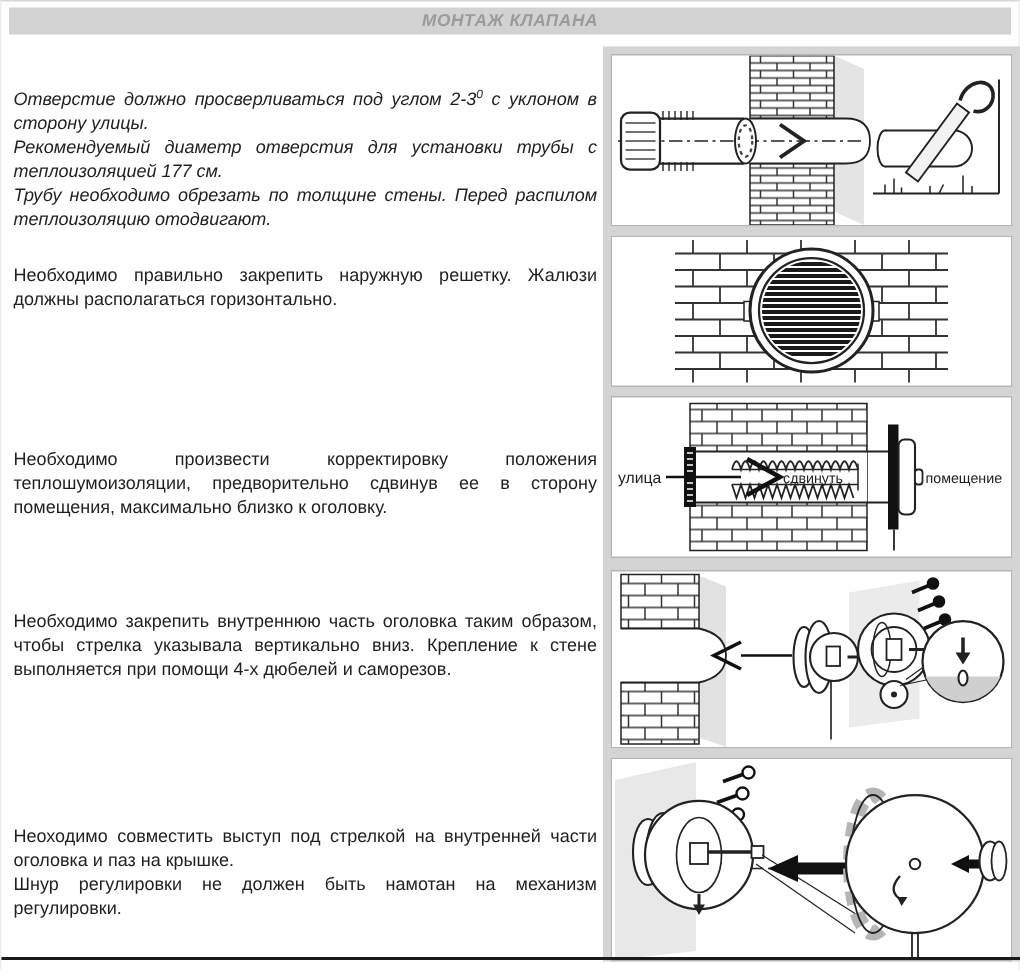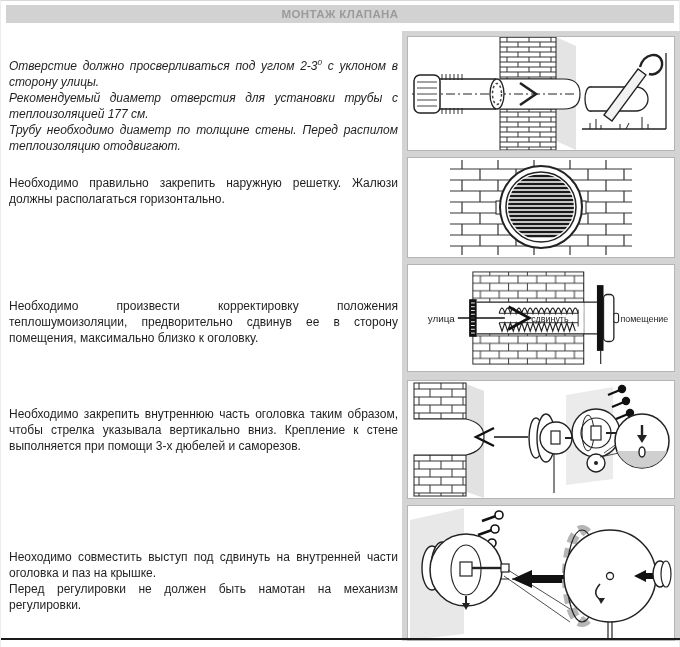--- a/index.html
+++ b/index.html
@@ -3,78 +3,78 @@
 <meta charset="utf-8">
 <style>
   * { margin:0; padding:0; box-sizing:border-box; }
   html,body { width:680px; height:647px; background:#fff; overflow:hidden;
               font-family:"Liberation Sans", sans-serif; }
   #page { position:relative; width:680px; height:647px; background:#fff;
           border-top:1px solid #d8d8d8; border-left:1px solid #ededed; border-right:1px solid #ededed; }
 
   .header-bar { position:absolute; left:5px; top:4px; width:668px; height:18px;
                 background:#d2d2d2; display:flex; align-items:center; justify-content:center; }
-  .header-bar span { font-size:11.5px; font-weight:bold; color:#9b9b9b; letter-spacing:.4px; }
+  .header-bar span { font-size:11.5px; font-weight:bold; color:#9b9b9b; letter-spacing:.4px;font-style:italic; }
 
   .tblock { position:absolute; left:8px; width:389px; color:#1f1f1f;
             font-size:12px; line-height:16px; text-align:justify; }
   .tblock p { margin:0; }
   sup { font-size:8px; vertical-align:super; line-height:0; }
 
   #b1 { top:57px;font-style:italic; }
   #b2 { top:174px; }
   #b3 { top:297px; }
   #b4 { top:405px; }
   #b5 { top:548px; }
 
   .panel-col { position:absolute; left:401px; top:30px; width:278px; height:610px;
                background:#d4d4d4; }
   .panel { position:absolute; left:5px; width:268px; background:#ffffff;
            border:1px solid #b5b5b5; overflow:hidden; }
   #p1 { top:5px;   height:115px; }
   #p2 { top:126px; height:101px; }
-  #p3 { top:233px; height:108px;padding-left:16px; }
+  #p3 { top:233px; height:108px; }
   #p4 { top:349px; height:119px; }
   #p5 { top:474px; height:136px; }
   .panel svg { display:block; width:100%; height:100%; }
 
   .bottom-rule { position:absolute; left:0; top:637px; width:680px; height:2px;
                  background:#1a1a1a; }
   svg text { font-family:"Liberation Sans", sans-serif; fill:#1f1f1f; }
 </style>
 </head>
 <body>
 
 <div id="page">
 
   <div class="header-bar">
     <span>МОНТАЖ КЛАПАНА</span>
   </div>
 
   <div class="tblock" id="b1">
     <p><span>Отверстие должно просверливаться под углом 2-3</span><sup>0</sup><span> с уклоном в сторону улицы.</span></p>
     <p>Рекомендуемый диаметр отверстия для установки трубы с теплоизоля­цией 177 см.</p>
-    <p>Трубу необходимо диаметр по толщине стены. Перед распилом тепло­изоляцию отодвигают.</p>
+    <p>Трубу необходимо обрезать по толщине стены. Перед распилом тепло­изоляцию отодвигают.</p>
   </div>
 
   <div class="tblock" id="b2">
     <p>Необходимо правильно закрепить наружную решетку. Жалюзи должны располагаться горизонтально.</p>
   </div>
 
   <div class="tblock" id="b3">
     <p>Необходимо произвести корректировку положения теплошумоизоляции, предворительно сдвинув ее в сторону помещения, максимально близко к оголовку.</p>
   </div>
 
   <div class="tblock" id="b4">
-    <p>Необходимо закрепить внутреннюю часть оголовка таким образом, чтобы стрелка указывала вертикально вниз. Крепление к стене выпол­няется при помощи 3-х дюбелей и саморезов.</p>
+    <p>Необходимо закрепить внутреннюю часть оголовка таким образом, чтобы стрелка указывала вертикально вниз. Крепление к стене выпол­няется при помощи 4-х дюбелей и саморезов.</p>
   </div>
 
   <div class="tblock" id="b5">
-    <p>Неоходимо совместить выступ под сдвинуть на внутренней части ого­ловка и паз на крышке.</p>
-    <p>Перед регулировки не должен быть намотан на механизм регулировки.</p>
+    <p>Неоходимо совместить выступ под стрелкой на внутренней части ого­ловка и паз на крышке.</p>
+    <p>Шнур регулировки не должен быть намотан на механизм регулировки.</p>
   </div>
 
   <div class="panel-col">
 
     <div class="panel" id="p1">
       <svg viewBox="0 0 266 113">
         <defs>
           <pattern id="brick1" width="22" height="10" patternUnits="userSpaceOnUse">
             <rect width="22" height="10" fill="#fff"></rect>
             <path d="M0 0H22M0 5H22M0 10H22M11 0V5M0 5V10M22 5V10" stroke="#333" stroke-width="1" fill="none"></path>

